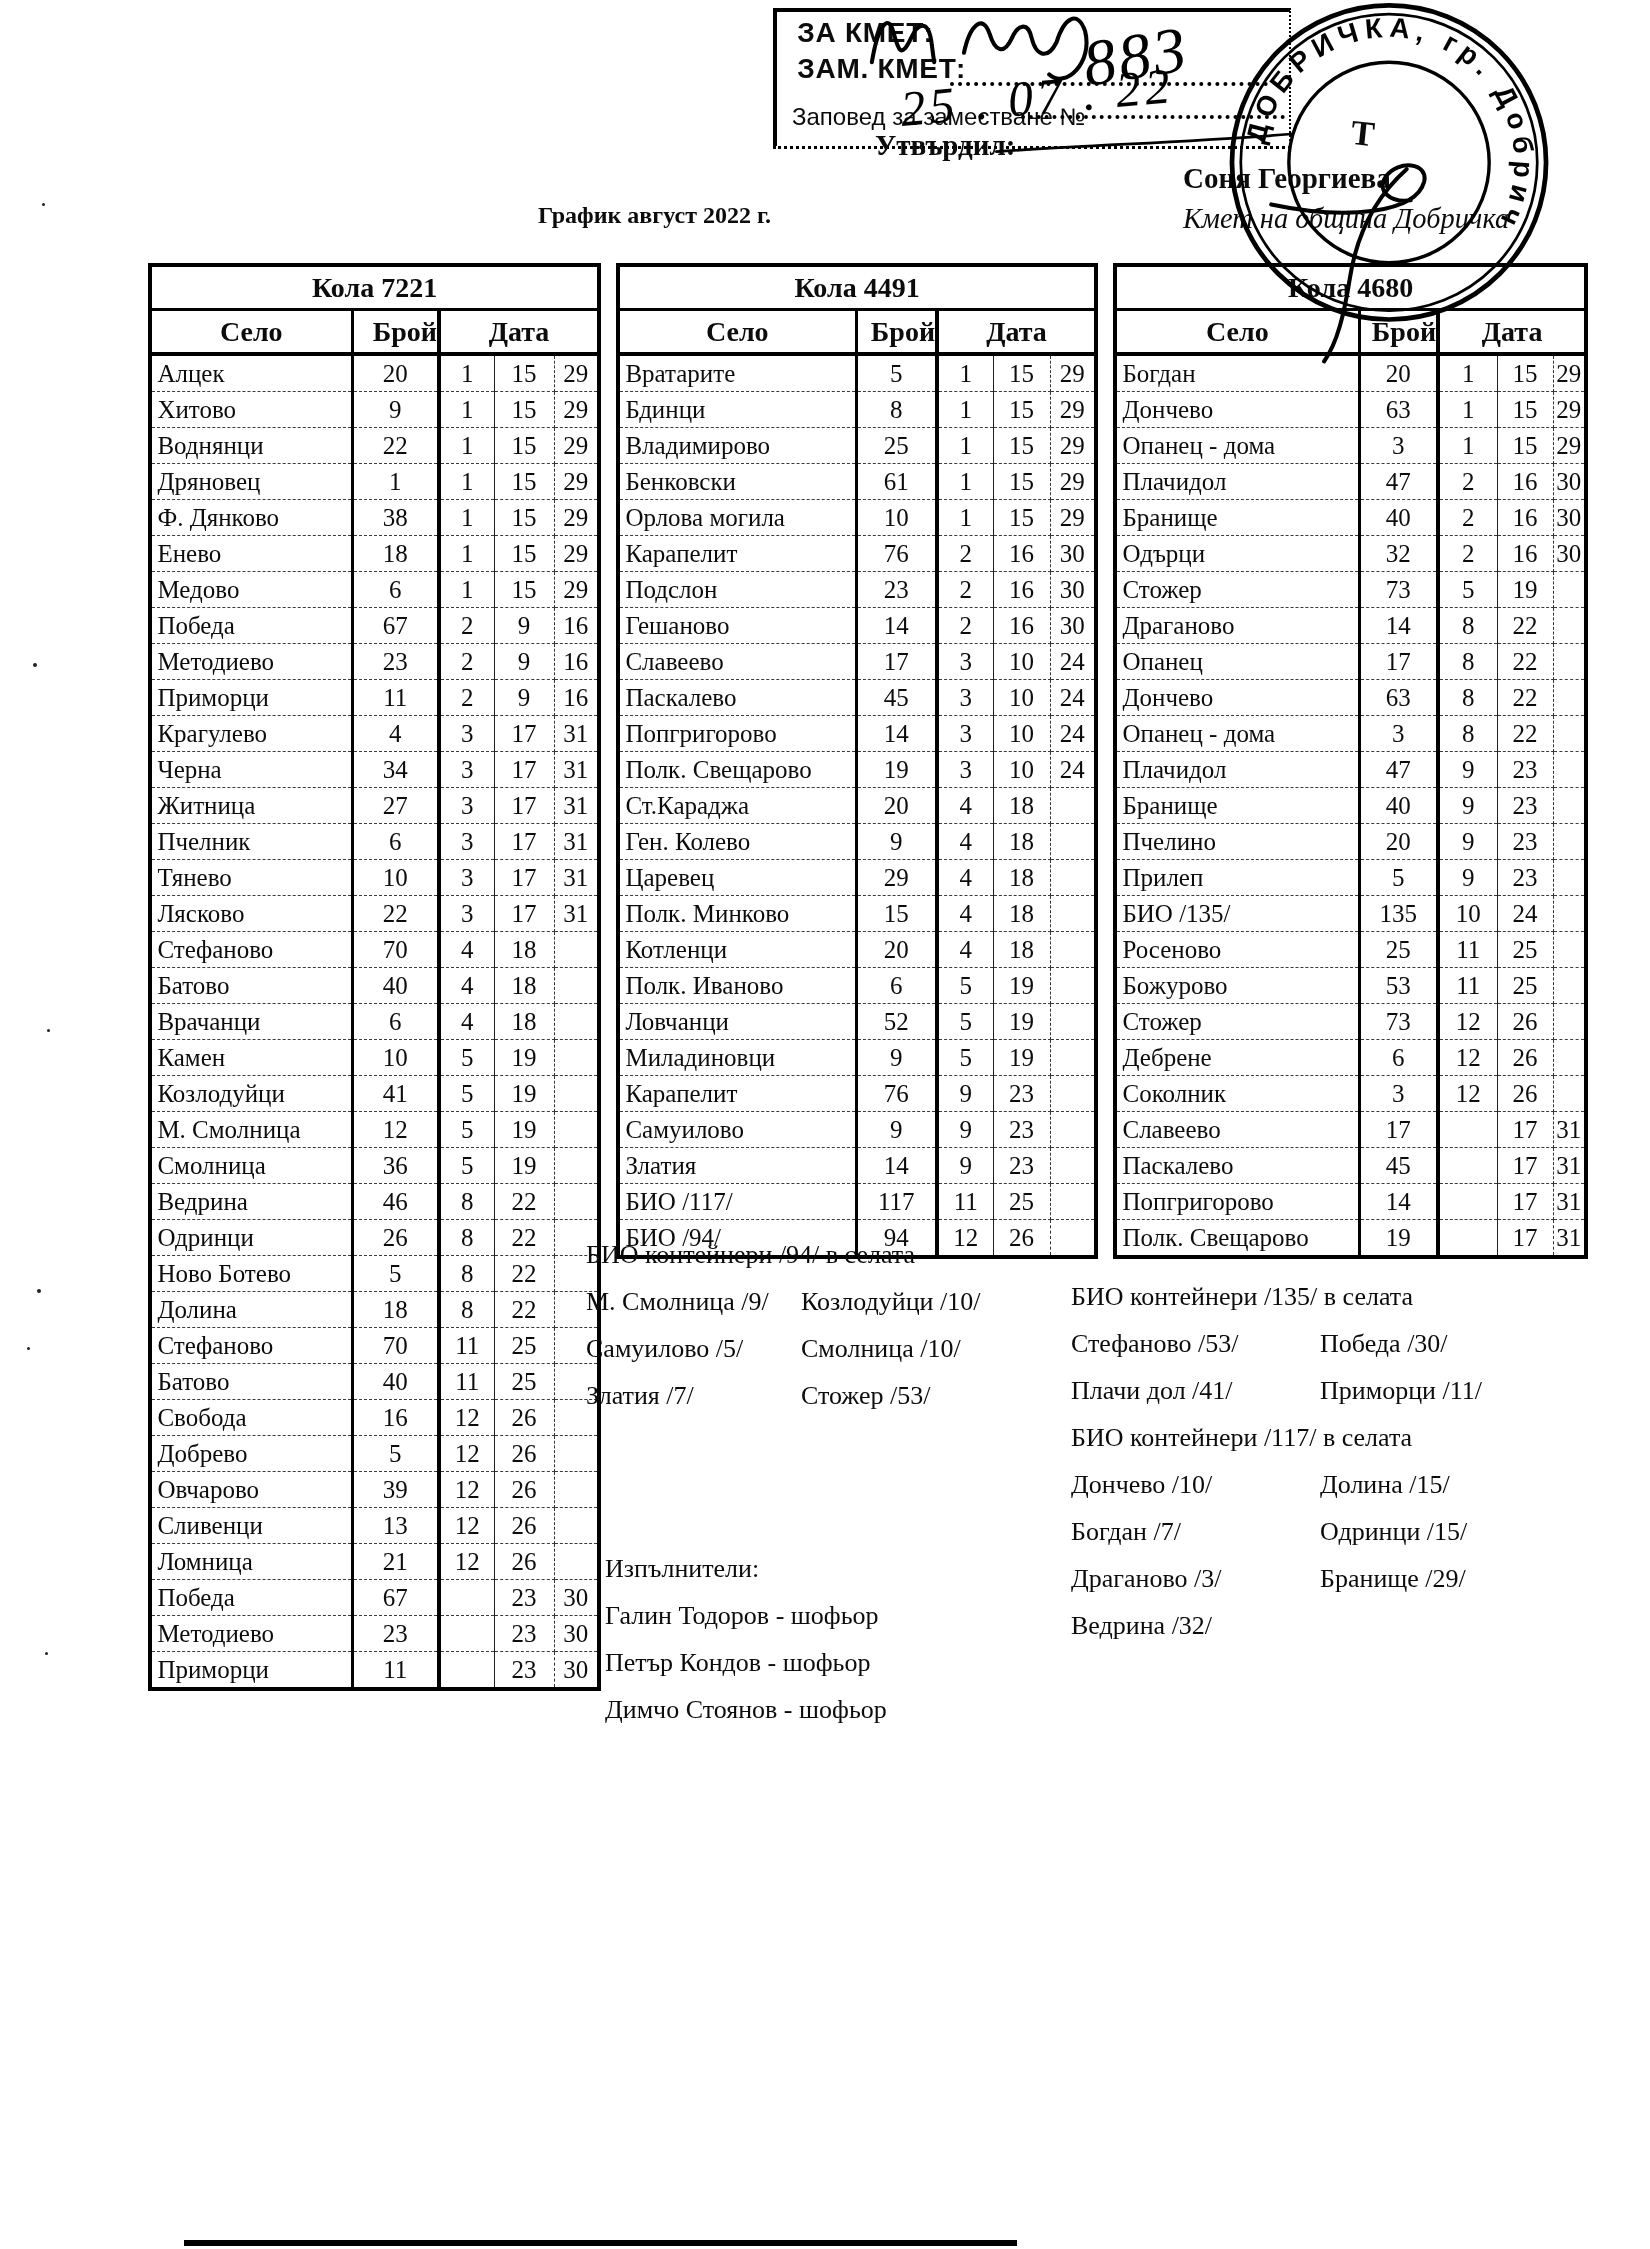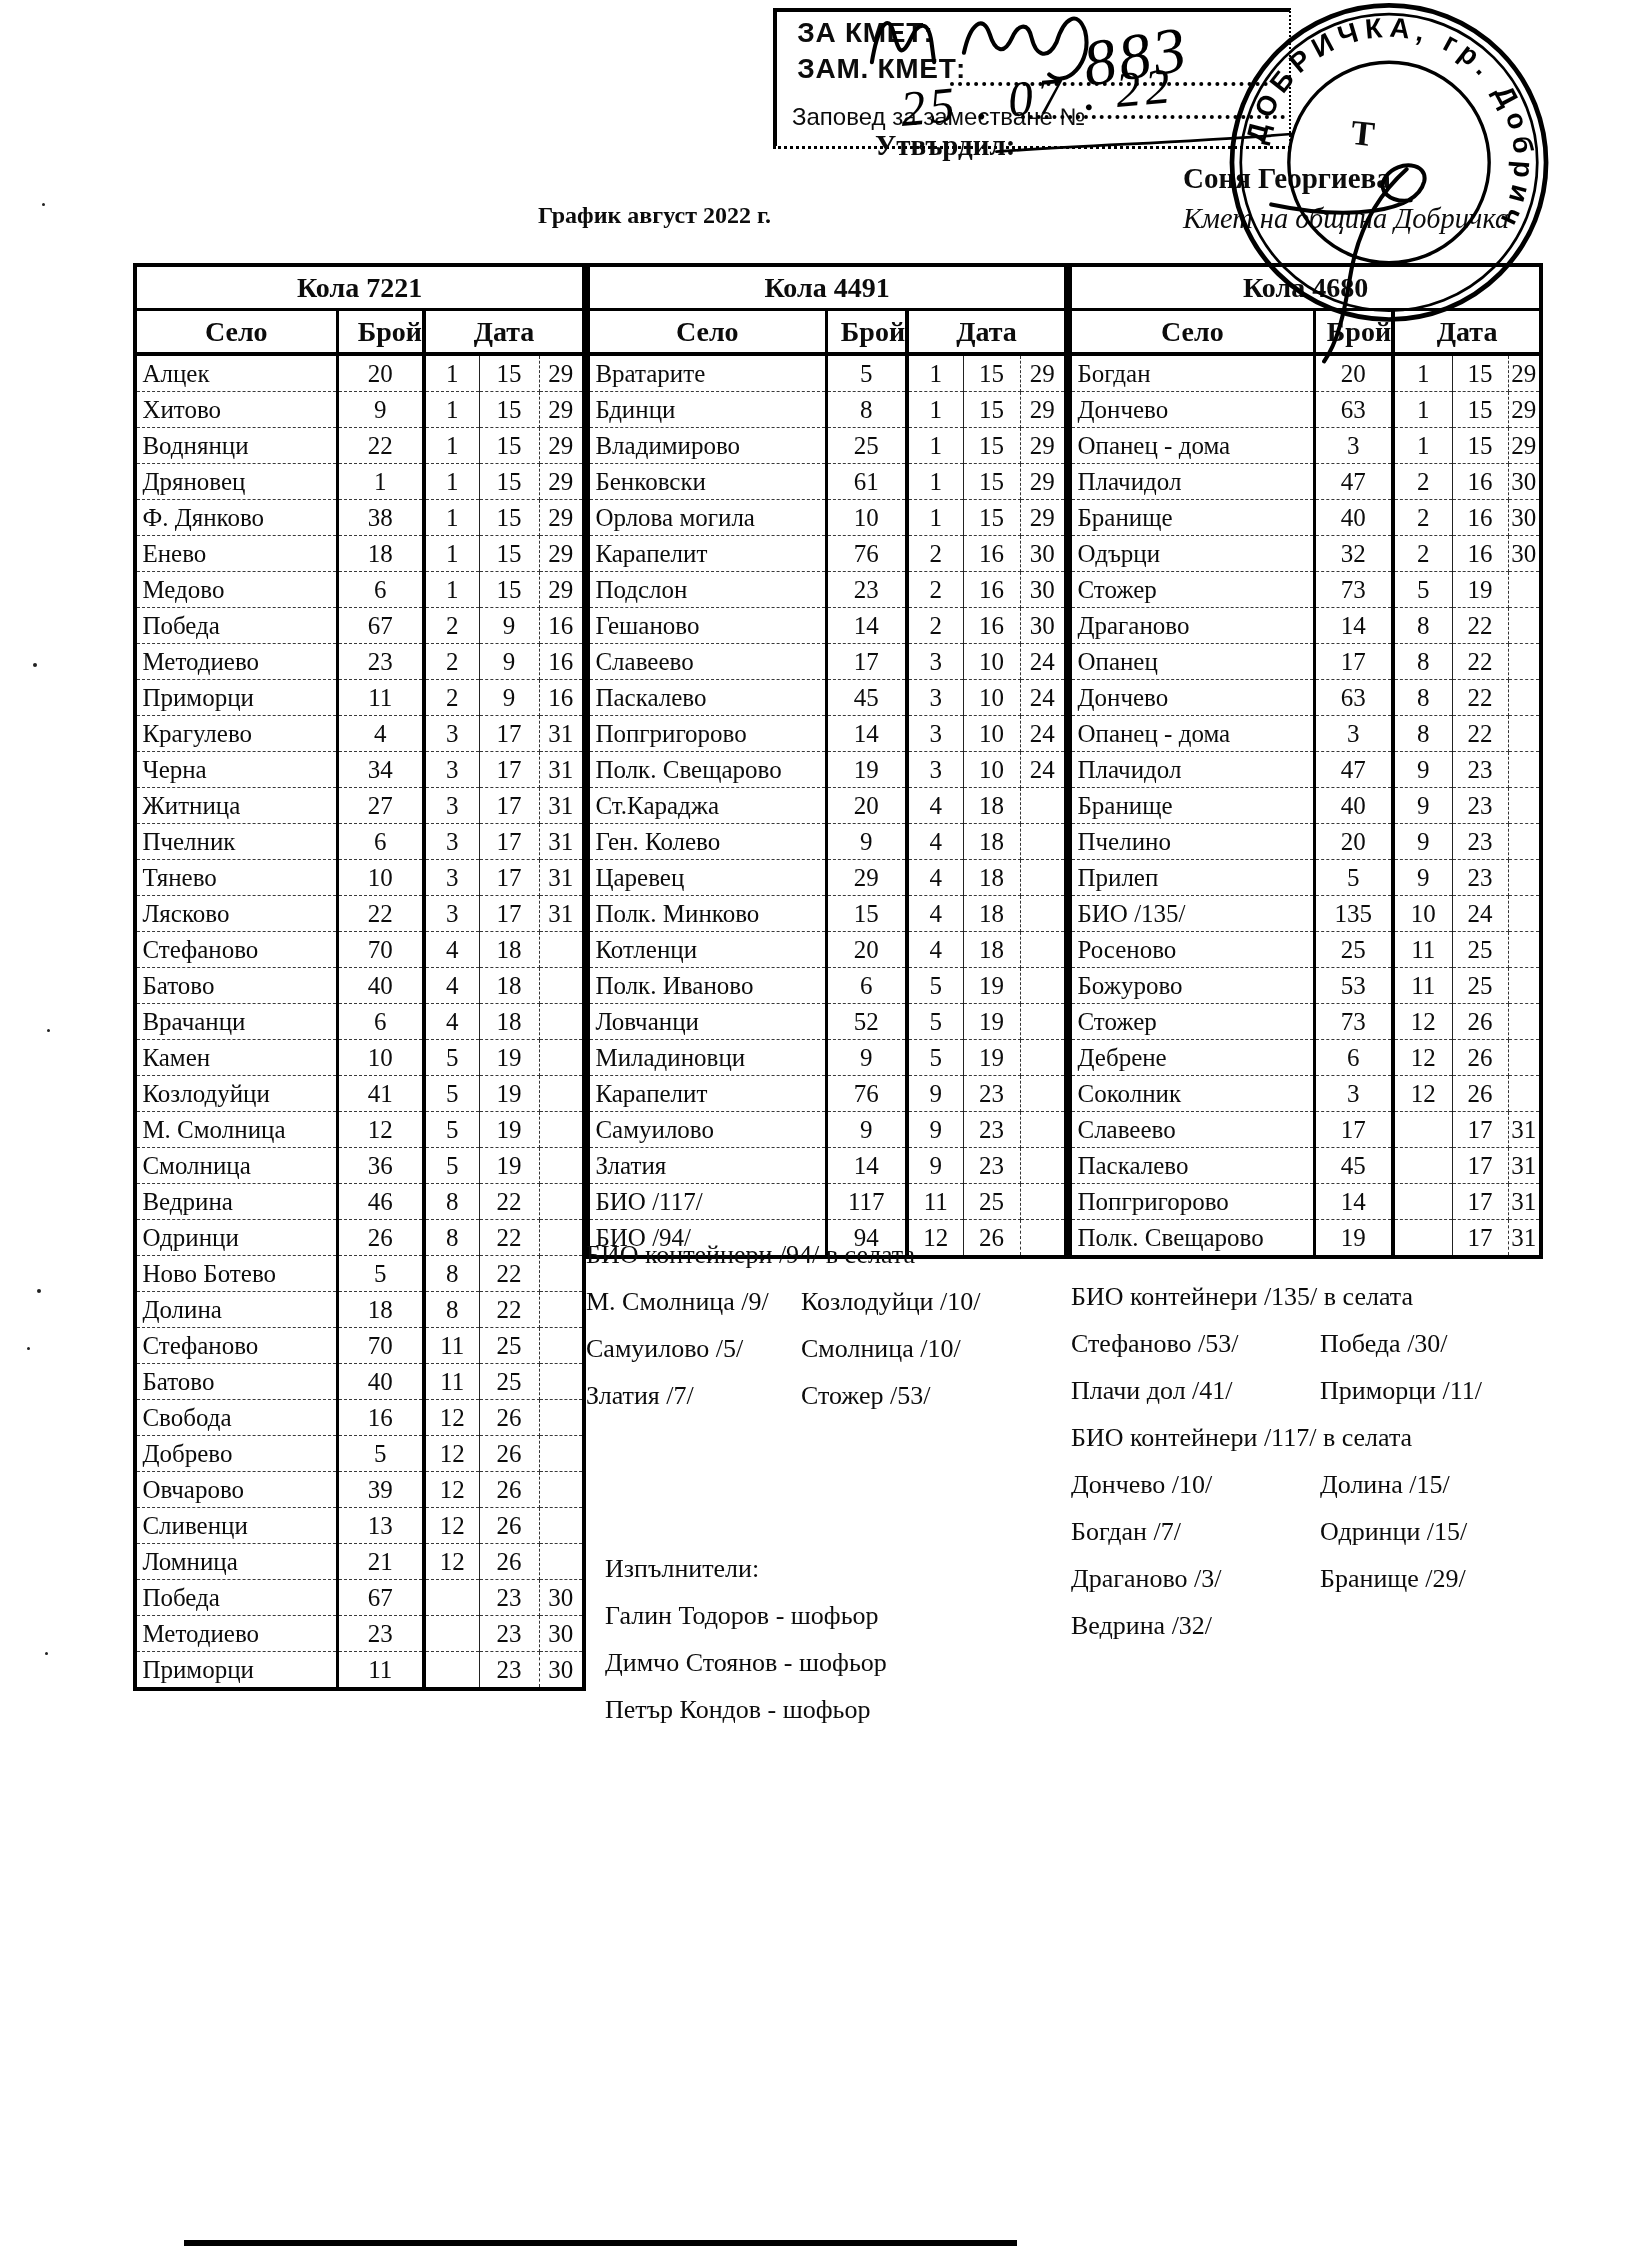--- a/index.html
+++ b/index.html
@@ -17,21 +17,21 @@
   .hw{position:absolute;font-style:italic;font-family:"Liberation Serif",serif;color:#000;z-index:6;}
   .hw-order{left:1083px;top:19px;font-size:65px;transform:rotate(-9deg);letter-spacing:2.7px;}
   .hw-date{left:900px;top:68px;font-size:50px;transform:rotate(-5deg);letter-spacing:4.1px;white-space:nowrap;}
   .approve-label{position:absolute;left:875px;top:129px;font-size:29px;font-weight:bold;}
   .approver-name{position:absolute;left:1183px;top:162px;font-size:29px;font-weight:bold;z-index:4;white-space:nowrap;}
   .approver-title{position:absolute;left:1183px;top:203px;font-size:28.4px;font-style:italic;z-index:4;white-space:nowrap;}
   .doc-title{position:absolute;left:538px;top:202px;font-size:24px;font-weight:bold;white-space:nowrap;}
   .seal-mark{position:absolute;left:1351px;top:114px;font-size:35px;font-weight:bold;transform:rotate(6deg);z-index:3;}
   
   .tables{position:absolute;left:133px;top:263px;display:flex;align-items:flex-start;z-index:2;}
-  table{border-collapse:collapse;table-layout:fixed;background:#fff;}
+  table{border-collapse:collapse;table-layout:fixed;background:#fff;margin-left:15px;}
   table{border:4.1px solid #000;}
   th,td{padding:0;margin:0;overflow:hidden;white-space:nowrap;}
   .tt{font-size:28px;font-weight:bold;text-align:center;height:41px;border-bottom:3.4px solid #000;}
   .ch{font-size:28px;font-weight:bold;text-align:center;height:41px;border-bottom:4.1px solid #000;}
   td{font-size:25px;height:35px;border-bottom:1.4px dashed #3a3a3a;}
   td.c0{text-align:left;padding-left:5.4px;}
   td.c1{text-align:center;}
   td.c2,td.c3,td.c4{text-align:center;}
   .ch.h-name{border-right:3.4px solid #000;}
   .ch.h-count{border-right:4.7px solid #000;text-align:right;}
@@ -773,22 +773,22 @@
         <div class="pair"><span>Богдан /7/</span><span>Одринци /15/</span></div>
         <div class="pair"><span>Драганово /3/</span><span>Бранище /29/</span></div>
         <div class="pair"><span>Ведрина /32/</span><span></span></div>
       </div>
   </div>
 
   <div class="notes executors">
     <div class="line">Изпълнители:</div>
     <div>
         <div class="line">Галин Тодоров - шофьор</div>
+        <div class="line">Петър Кондов - шофьор</div>
         <div class="line">Димчо Стоянов - шофьор</div>
-        <div class="line">Петър Кондов - шофьор</div>
       </div>
   </div>
 
   <div class="speck" style="left:42px;top:203px;width:3.4px;height:3.4px"></div>
   <div class="speck" style="left:32.5px;top:663px;width:4.1px;height:4.1px"></div>
   <div class="speck" style="left:47px;top:1029px;width:3.4px;height:3.4px"></div>
   <div class="speck" style="left:37px;top:1289px;width:4.1px;height:4.1px"></div>
   <div class="speck" style="left:27px;top:1347px;width:3.4px;height:3.4px"></div>
   <div class="speck" style="left:45px;top:1652px;width:3.4px;height:3.4px"></div>
   <div class="speck" style="left:420px;top:1679px;width:3.4px;height:3.4px"></div>

